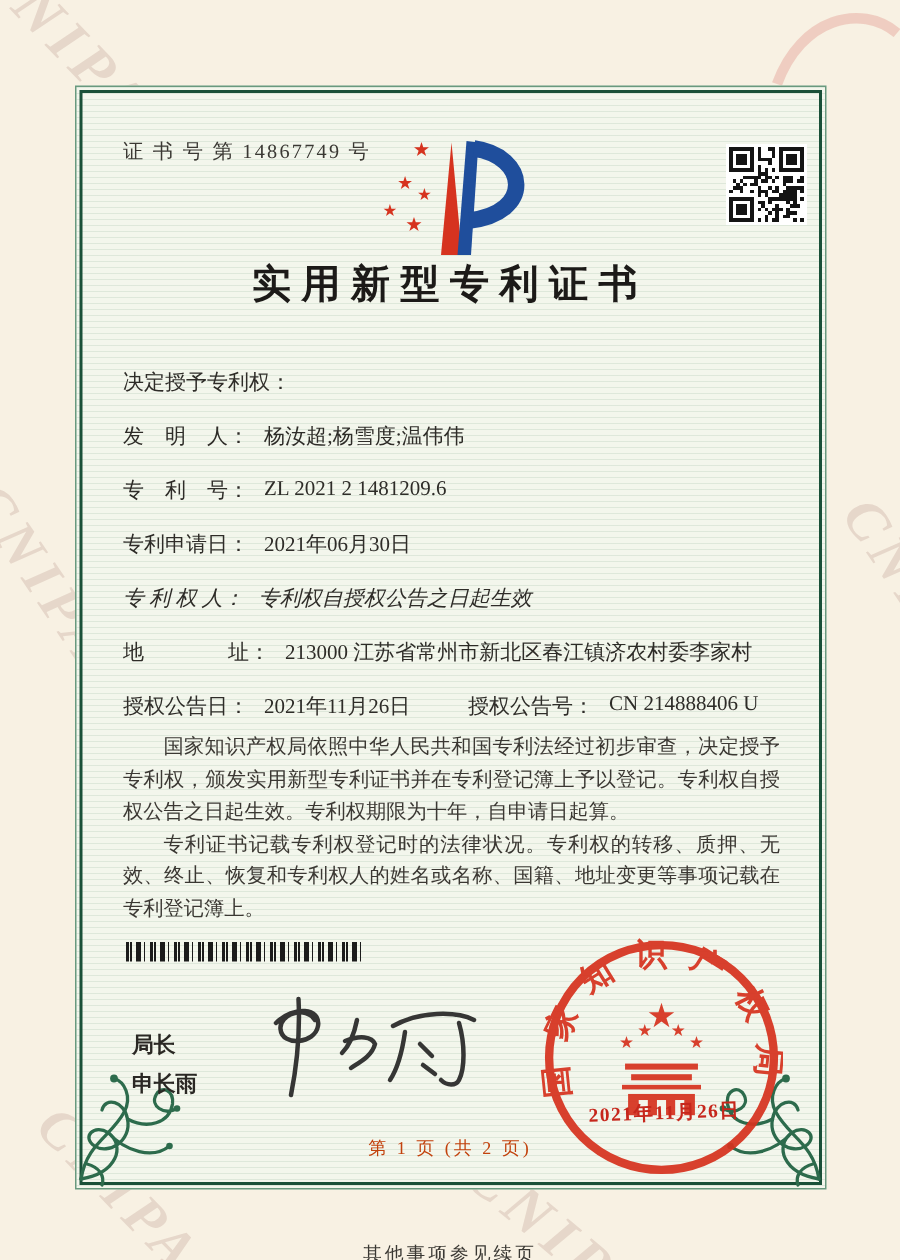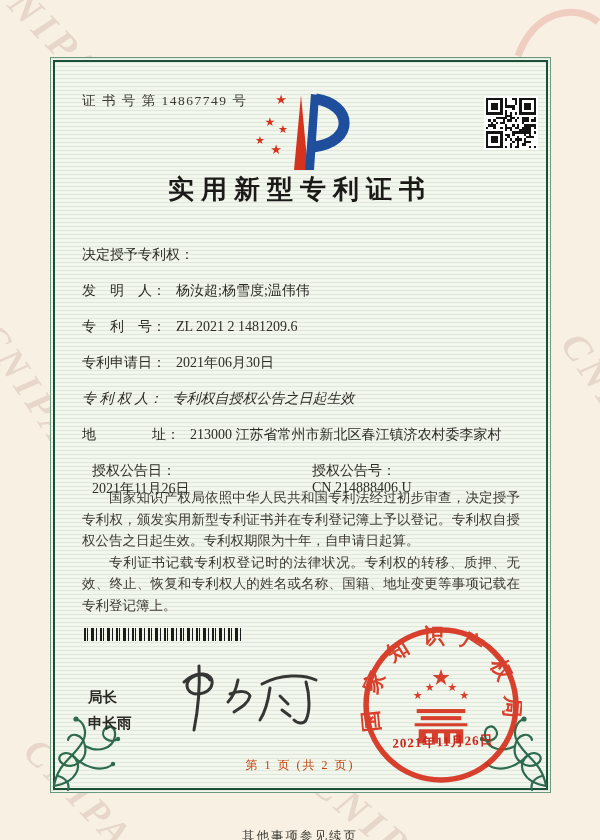--- a/index.html
+++ b/index.html
@@ -260,25 +260,25 @@
     <span>2021年06月30日</span>
   </div>
   <div class="abs row" style="top:390px;font-style:italic;">
     <span class="lab">专 利 权 人：</span>
     <span>专利权自授权公告之日起生效</span>
   </div>
   <div class="abs row" style="top:426px;">
     <span class="lab">地　　　　址：</span>
     <span>213000 江苏省常州市新北区春江镇济农村委李家村</span>
   </div>
-  <div class="grant-pair" style="left:92px;top:462px;flex-direction:column;">
+  <div class="grant-pair" style="left:82px;top:462px;">
     <span class="lab" style="margin-right:10px;">授权公告日：</span>
     <span>2021年11月26日</span>
   </div>
-  <div class="grant-pair" style="left:312px;top:462px;flex-direction:column;">
+  <div class="grant-pair" style="left:312px;top:462px;">
     <span class="lab" style="margin-right:10px;">授权公告号：</span>
     <span>CN 214888406 U</span>
   </div>
 
   <div class="abs paras">
     <p>国家知识产权局依照中华人民共和国专利法经过初步审查，决定授予专利权，颁发实用新型专利证书并在专利登记簿上予以登记。专利权自授权公告之日起生效。专利权期限为十年，自申请日起算。</p>
     <p>专利证书记载专利权登记时的法律状况。专利权的转移、质押、无效、终止、恢复和专利权人的姓名或名称、国籍、地址变更等事项记载在专利登记簿上。</p>
   </div>
 
   <div class="abs barcode"></div>

